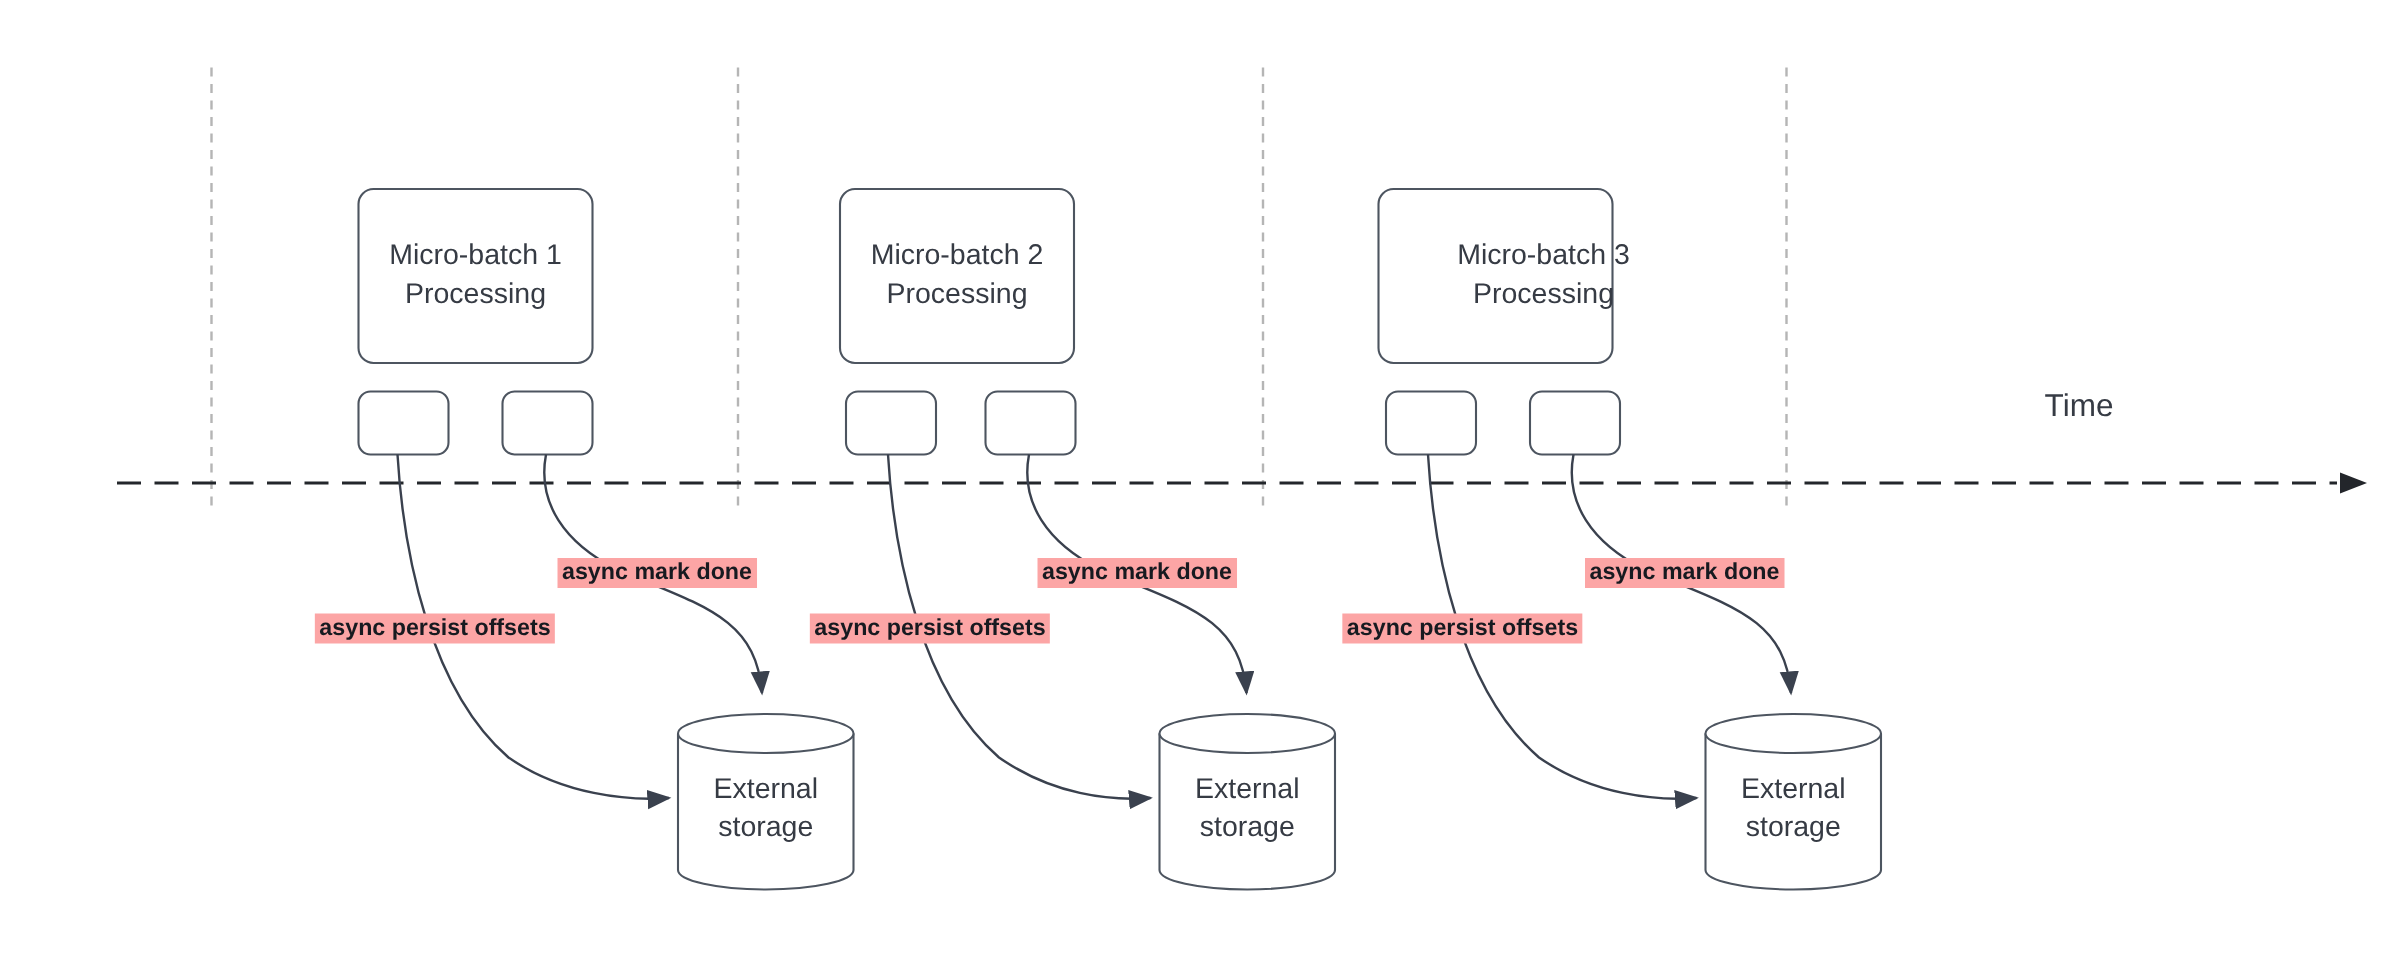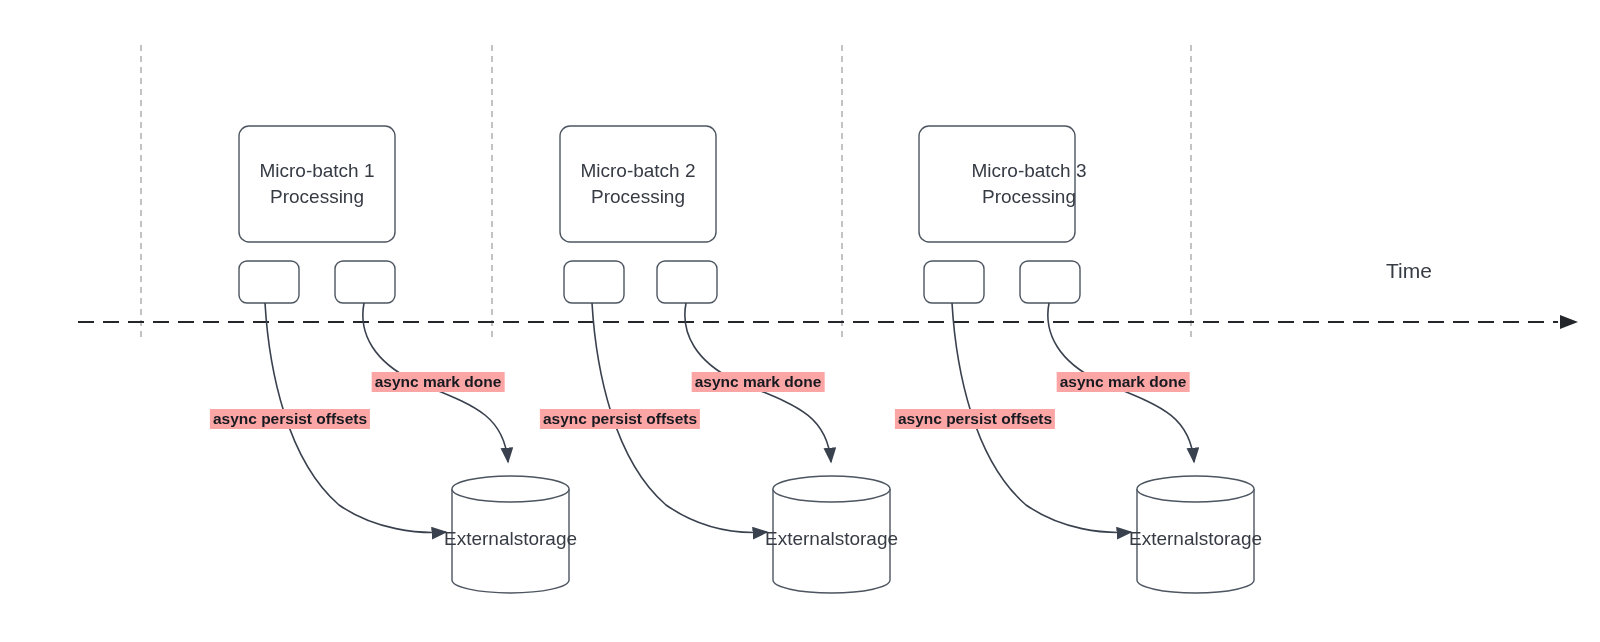--- a/index.html
+++ b/index.html
@@ -17,21 +17,21 @@
   .timeline-head{fill:var(--timeline,#23262b);}
   .shape{fill:#ffffff;stroke:var(--shape,#4d5560);stroke-width:1.4;}
   .flow{fill:none;stroke:var(--arrow,#3a414e);stroke-width:1.6;}
   .txt{position:absolute;color:var(--text,#363b44);}
   .box-title{
     width:156px;height:116px;display:flex;flex-direction:column;
     align-items:center;justify-content:center;text-align:center;
     font-size:19px;line-height:26px;
   }
   .storage-title{
-    width:117px;height:117px;display:flex;flex-direction:row;
+    width:117px;height:117px;display:flex;flex-direction:column;
     align-items:center;justify-content:center;text-align:center;
     font-size:19px;line-height:25px;padding-top:8px;box-sizing:border-box;
   }
   .flow-label{
     position:absolute;transform:translate(-50%,-50%);
     font-size:15.5px;font-weight:bold;color:var(--label,#171a20);
     background:#fca5a5;padding:1px 3px;white-space:nowrap;
   }
   .time-label{
     position:absolute;transform:translate(-50%,-50%);
@@ -109,14 +109,14 @@
   </div>
   <div class="txt storage-title" style="left:773px;top:476px;">
     <span>External</span>
     <span>storage</span>
   </div>
   <div class="txt storage-title" style="left:1137px;top:476px;">
     <span>External</span>
     <span>storage</span>
   </div>
 
-  <div class="time-label" style="left:1386px;top:271px;margin-left:23px;">Time</div>
+  <div class="time-label" style="left:1386px;top:271px;">Time</div>
 </div>
 
 </body></html>

